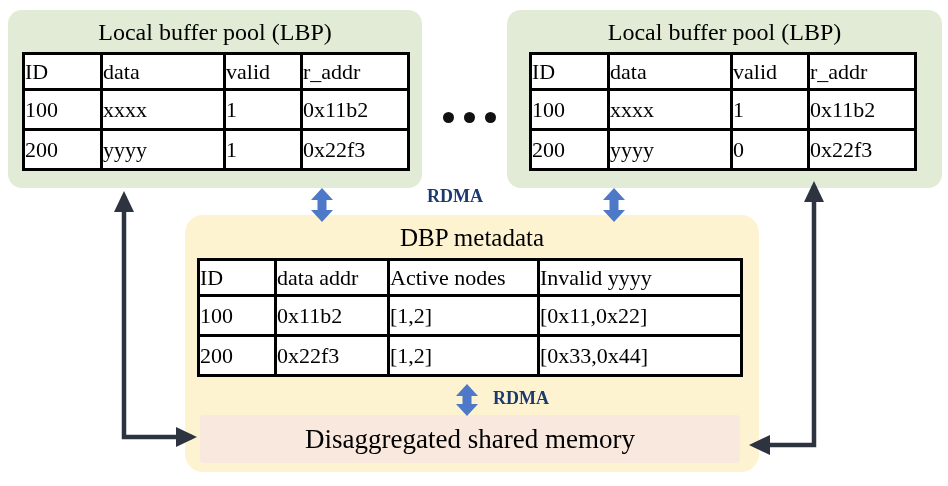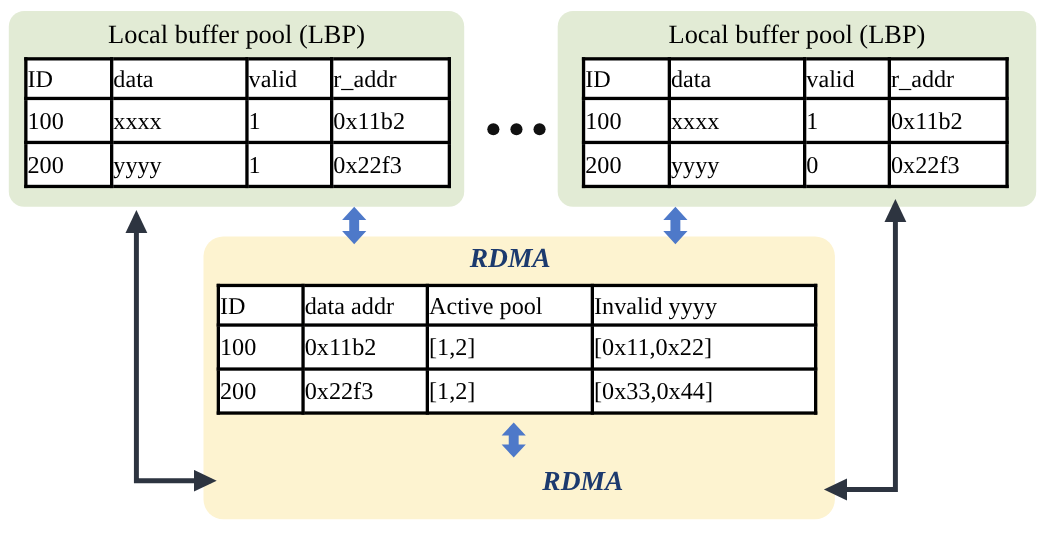--- a/index.html
+++ b/index.html
@@ -37,22 +37,22 @@
   }
   .shared-box{
     position:absolute;left:15px;top:200px;width:540px;height:48px;
     background:var(--pink-panel,#f8e8dd);border-radius:4px;
   }
   .shared-box .lbl{
     display:block;width:100%;text-align:center;
     font-size:27px;line-height:48px;white-space:nowrap;
   }
   .rdma-label{
-    position:absolute;font-size:25px;font-weight:bold;font-style:italic;
-    color:var(--navy-text,#1c3a6e);white-space:nowrap;margin-top:36px;
+    position:absolute;font-size:18px;font-weight:bold;
+    color:var(--navy-text,#1c3a6e);white-space:nowrap;
   }
   .ellipsis{
     position:absolute;left:443px;top:112px;display:flex;gap:10px;
   }
   .ellipsis .dot{width:11px;height:11px;border-radius:50%;background:var(--dot,#111);}
   svg.overlay{position:absolute;left:0;top:0;pointer-events:none;}
   .black-path{fill:none;stroke:var(--black-arrow,#2d3440);stroke-width:4.5;}
   .ah-fill{fill:var(--black-arrow,#2d3440);}
   .blue-poly{fill:var(--blue-arrow,#4e79c9);}
 </style>
@@ -126,50 +126,54 @@
   </section>
 
   <div class="ellipsis">
     <div class="dot"></div>
     <div class="dot"></div>
     <div class="dot"></div>
   </div>
 
   <section class="panel yellow" style="left:185px;top:215px;width:574px;height:257px;">
     <div class="pmfs-label">PMFS</div>
+    <div class="dbp-title">DBP metadata</div>
 
     <table class="dtable" style="left:12px;top:43px;width:543px;">
       <colgroup>
           <col style="width:77px">
           <col style="width:113px">
           <col style="width:150px">
           <col style="width:203px">
         </colgroup>
       <tbody>
         <tr class="hdr">
           <td>ID</td>
           <td>data addr</td>
-          <td>Active pool</td>
+          <td>Active nodes</td>
           <td>Invalid yyyy</td>
         </tr>
         <tr class="data">
           <td>100</td>
           <td>0x11b2</td>
           <td>[1,2]</td>
           <td>[0x11,0x22]</td>
         </tr>
         <tr class="data">
           <td>200</td>
           <td>0x22f3</td>
           <td>[1,2]</td>
           <td>[0x33,0x44]</td>
         </tr>
       </tbody>
     </table>
 
+    <div class="shared-box">
+      <span class="lbl">Disaggregated shared memory</span>
+    </div>
   </section>
 
   <div class="rdma-label" style="left:427px;top:186px;">RDMA</div>
   <div class="rdma-label" style="left:493px;top:388px;">RDMA</div>
 
   <svg class="overlay" width="948" height="486" viewBox="0 0 948 486">
     <defs>
       <marker id="ah" markerUnits="userSpaceOnUse" markerWidth="24" markerHeight="22" refX="16" refY="10" orient="auto-start-reverse">
         <path class="ah-fill" d="M0,0 L21,10 L0,20 Z"></path>
       </marker>

